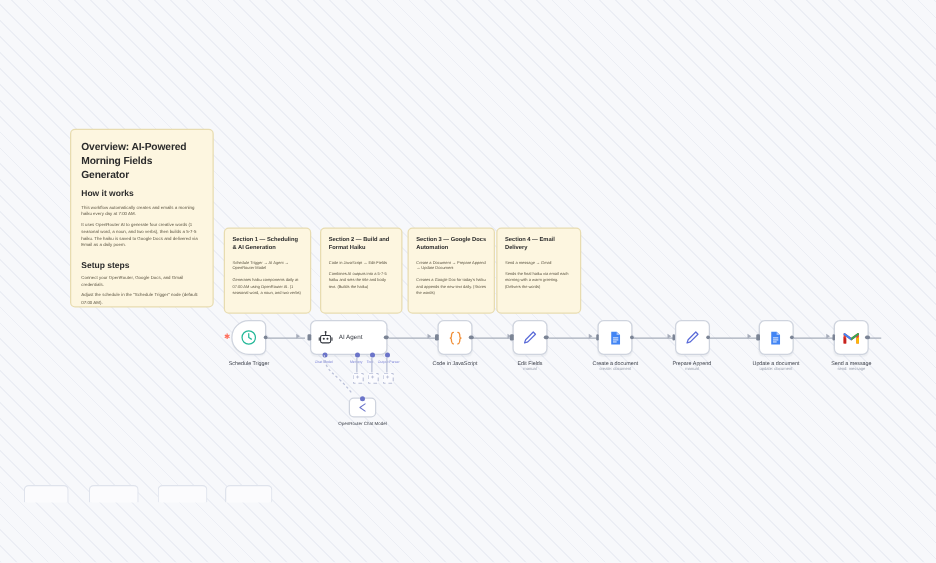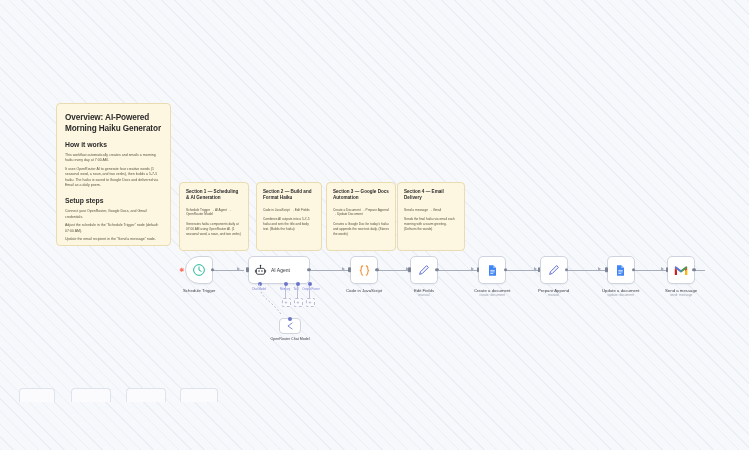--- a/index.html
+++ b/index.html
@@ -157,21 +157,21 @@
   }
 
   svg{display:block;}
 </style>
 </head>
 <body>
 
 <div id="canvas">
 
   <div class="sticky overview" style="left:56px;top:103px;width:115px;height:143px;">
-    <div class="st-h1">Overview: AI-Powered Morning Haiku Generator</div>
+    <div class="st-h1">Overview: AI-Powered Morning Fields Generator</div>
     <div class="st-h2">How it works</div>
     <div class="st-p">This workflow automatically creates and emails a morning haiku every day at 7:00 AM.</div>
     <div class="st-p">It uses OpenRouter AI to generate four creative words (1 seasonal word, a noun, and two verbs), then builds a 5-7-5 haiku. The haiku is saved to Google Docs and delivered via Email as a daily poem.</div>
     <div class="st-gap"></div>
     <div class="st-h2">Setup steps</div>
     <div class="st-p">Connect your OpenRouter, Google Docs, and Gmail credentials.</div>
     <div class="st-p">Adjust the schedule in the "Schedule Trigger" node (default: 07:00 AM).</div>
     <div class="st-p">Update the email recipient in the "Send a message" node.</div>
     <div class="st-p">Optionally change the Google Docs folder ID in "Create a document".</div>
   </div>

